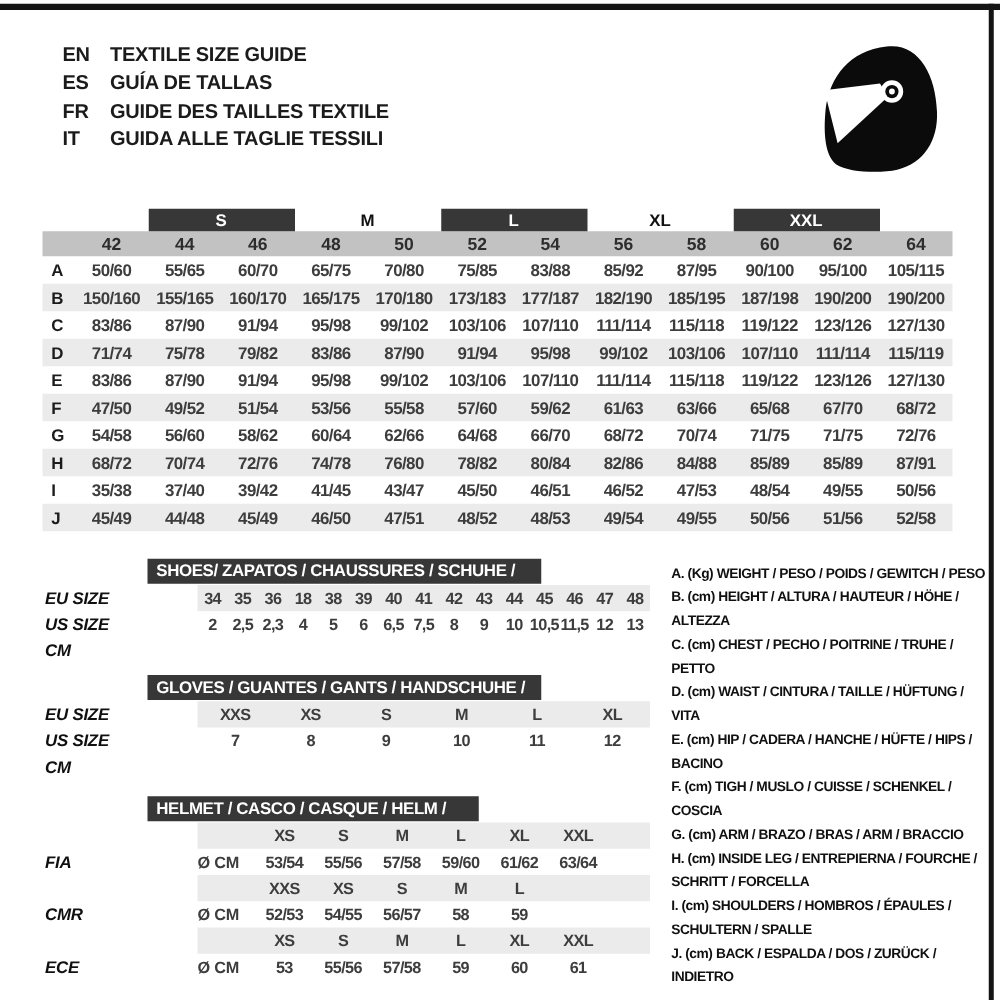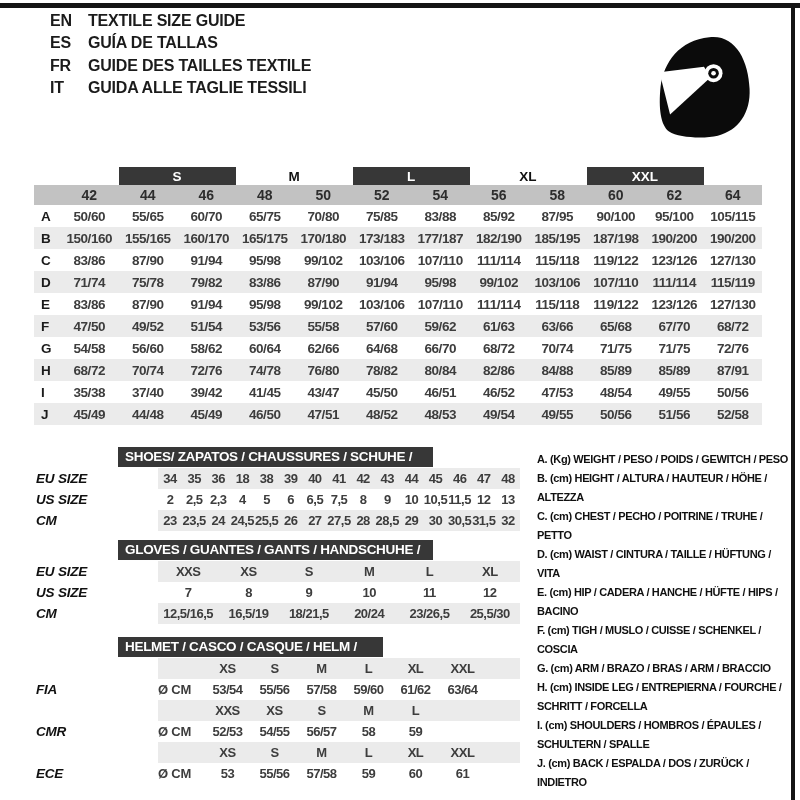--- a/index.html
+++ b/index.html
@@ -2,21 +2,21 @@
 <html><head>
 <meta charset="utf-8">
 <style>
   html,body{margin:0;padding:0;background:#fff;}
   .page{position:relative;width:800px;height:800px;background:#fff;overflow:hidden;
         font-family:"Liberation Sans",sans-serif;font-weight:700;color:#222;}
   .frame-top{position:absolute;top:3px;left:0;width:800px;height:5px;background:#141414;}
   .frame-right{position:absolute;top:3px;right:5px;width:4px;height:797px;background:#141414;}
 
   
-  .header-langs{position:absolute;top:10px;left:50px;}
+  .header-langs{position:absolute;top:34px;left:50px;}
   .lang-row{display:flex;font-size:16px;line-height:22.4px;letter-spacing:-0.2px;color:#1b1b1b;}
   .lang-code{width:38px;}
 
   .helmet-ic{position:absolute;top:28px;left:651px;width:106px;height:118px;}
 
   
   .main-table{position:absolute;top:167px;left:34px;width:728px;}
   .mt-row{display:grid;grid-template-columns:26px repeat(12,1fr);align-items:center;}
   .mt-bands{height:18px;}
   .band{height:18px;display:flex;align-items:center;justify-content:center;
@@ -302,37 +302,20 @@
             <div class="st-cell">9</div>
             <div class="st-cell">10</div>
             <div class="st-cell">10,5</div>
             <div class="st-cell">11,5</div>
             <div class="st-cell">12</div>
             <div class="st-cell">13</div>
           </div>
         </div>
         <div class="st-row">
           <div class="st-label">CM</div>
-          <div class="st-data cols-shoes stripe">
-            <div class="st-cell">23</div>
-            <div class="st-cell">23,5</div>
-            <div class="st-cell">24</div>
-            <div class="st-cell">24,5</div>
-            <div class="st-cell">25,5</div>
-            <div class="st-cell">26</div>
-            <div class="st-cell">27</div>
-            <div class="st-cell">27,5</div>
-            <div class="st-cell">28</div>
-            <div class="st-cell">28,5</div>
-            <div class="st-cell">29</div>
-            <div class="st-cell">30</div>
-            <div class="st-cell">30,5</div>
-            <div class="st-cell">31,5</div>
-            <div class="st-cell">32</div>
-          </div>
         </div>
       </div>
     <div class="gap9">
         <div class="bar-row">
           <span class="bar bar-w315">GLOVES / GUANTES / GANTS / HANDSCHUHE / GUANTI</span>
         </div>
         <div class="st-row">
           <div class="st-label">EU SIZE</div>
           <div class="st-data cols-gloves stripe">
             <div class="st-cell">XXS</div>
@@ -349,28 +332,20 @@
             <div class="st-cell">7</div>
             <div class="st-cell">8</div>
             <div class="st-cell">9</div>
             <div class="st-cell">10</div>
             <div class="st-cell">11</div>
             <div class="st-cell">12</div>
           </div>
         </div>
         <div class="st-row">
           <div class="st-label">CM</div>
-          <div class="st-data cols-gloves stripe">
-            <div class="st-cell">12,5/16,5</div>
-            <div class="st-cell">16,5/19</div>
-            <div class="st-cell">18/21,5</div>
-            <div class="st-cell">20/24</div>
-            <div class="st-cell">23/26,5</div>
-            <div class="st-cell">25,5/30</div>
-          </div>
         </div>
       </div>
     <div class="gap13">
         <div class="bar-row">
           <span class="bar bar-w265">HELMET / CASCO / CASQUE / HELM / CASCO</span>
         </div>
         <div class="st-row">
           <div class="st-label"></div>
           <div class="st-data cols-helmet stripe">
             <div class="st-cell left"></div>

